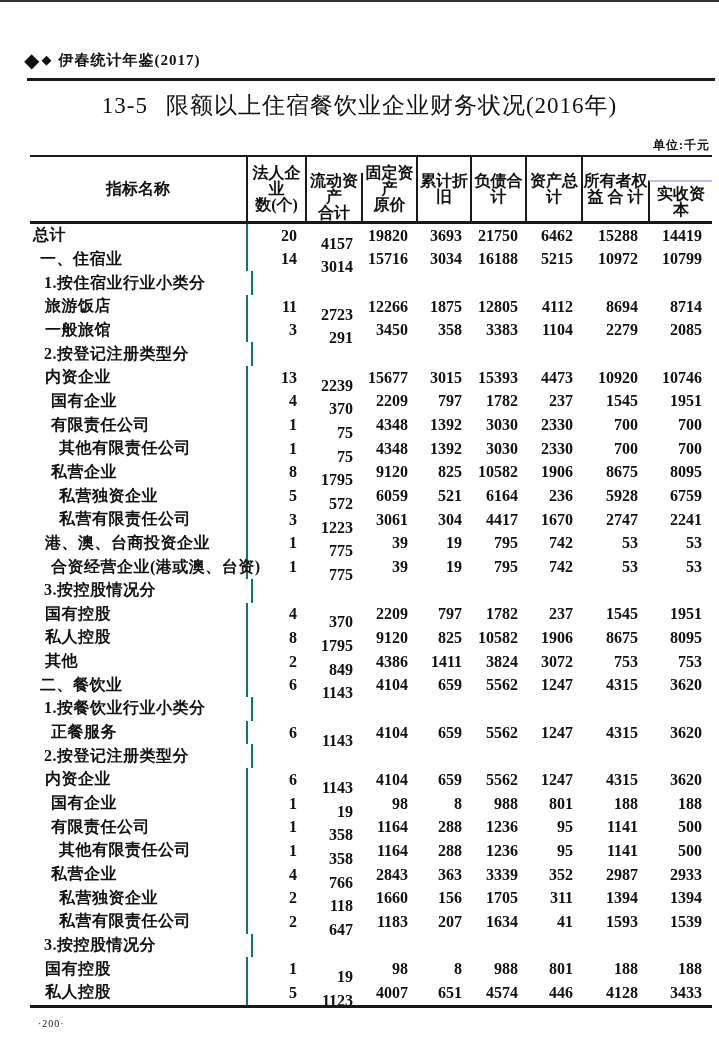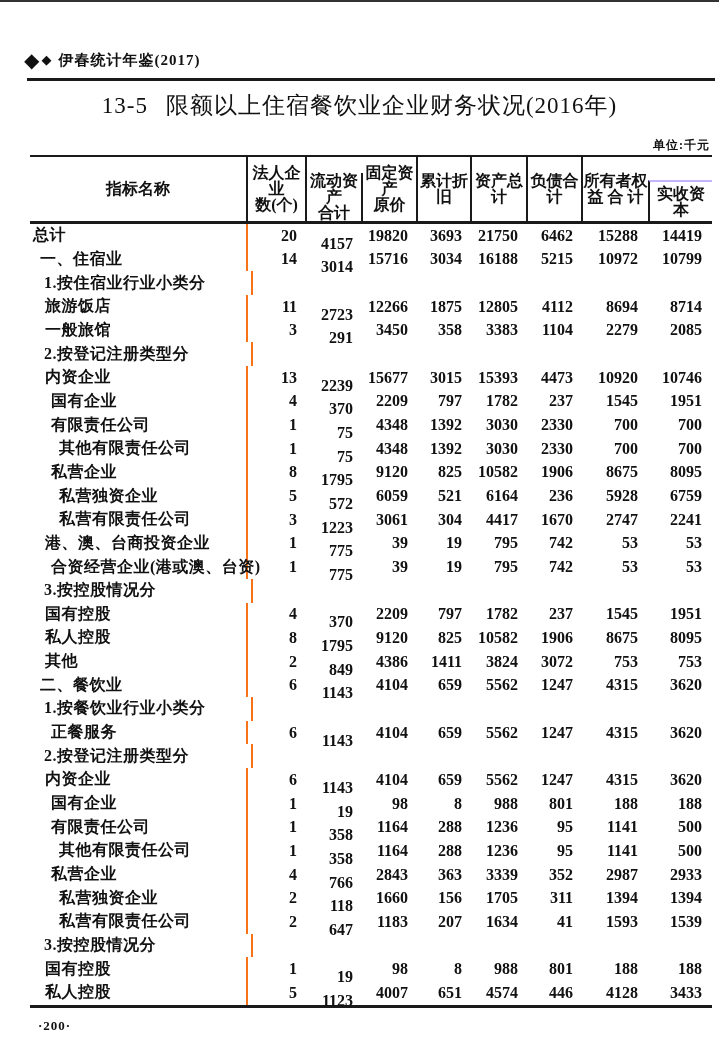--- a/index.html
+++ b/index.html
@@ -59,33 +59,33 @@
     margin-top:23px;height:41px;
     border-top:2px solid #c4b5fd;
     border-left:2px solid #1a1a1a;
   }
   .tbody{display:block;}
   .tr{display:flex;height:23.67px;align-items:center;}
   .td{box-sizing:border-box;overflow:visible;}
   .td.label{
     width:218px;align-self:stretch;
     display:flex;align-items:center;
-    border-right:2px solid #f97316;
+    border-right:2px solid #0f766e;
     white-space:nowrap;letter-spacing:0.5px;
   }
   .td.num{text-align:right;padding-right:10px;font-family:"Liberation Serif","DejaVu Serif",serif;}
   .ind0{padding-left:3px;}
   .ind1{padding-left:6px;margin-left:8px;}
   .ind2{padding-left:10px;}
   .ind3{padding-left:15px;}
   .ind4{padding-left:21px;}
   .ind5{padding-left:29px;}
   .page-number{
     position:absolute;left:38px;top:1018px;
-    font-size:13px;font-weight:bold;letter-spacing:1px;
+    font-size:10px;font-weight:normal;letter-spacing:1px;
   }
 </style>
 </head>
 <body>
 
 <div class="page">
 
   <div class="scan-edge"></div>
 
   <div class="yearbook-band">
@@ -105,22 +105,22 @@
   <div class="stat-table">
     <div class="thead">
       <div class="th th-indicator bdr">指标名称</div>
       <div class="th c0 bdr">法人企业
 数(个)</div>
       <div class="th c1 bdr">流动资产
 合计</div>
       <div class="th c2 bdr">固定资产
 原价</div>
       <div class="th c3 bdr">累计折旧</div>
+      <div class="th c5 bdr">负债合计</div>
       <div class="th c4 bdr">资产总计</div>
-      <div class="th c5 bdr">负债合计</div>
       <div class="th c6">所有者权
 益 合 计</div>
       <div class="th c7 capital">实收资本</div>
     </div>
     <div class="tbody">
         <div class="tr">
           <div class="td label ind0">总计</div>
           <div class="td num c0">20</div>
           <div class="td num c1">4157</div>
           <div class="td num c2">19820</div>

